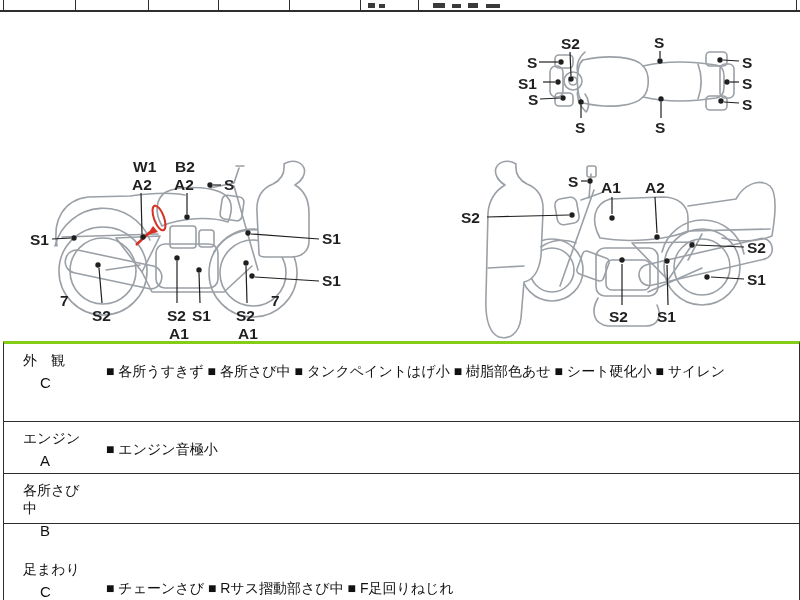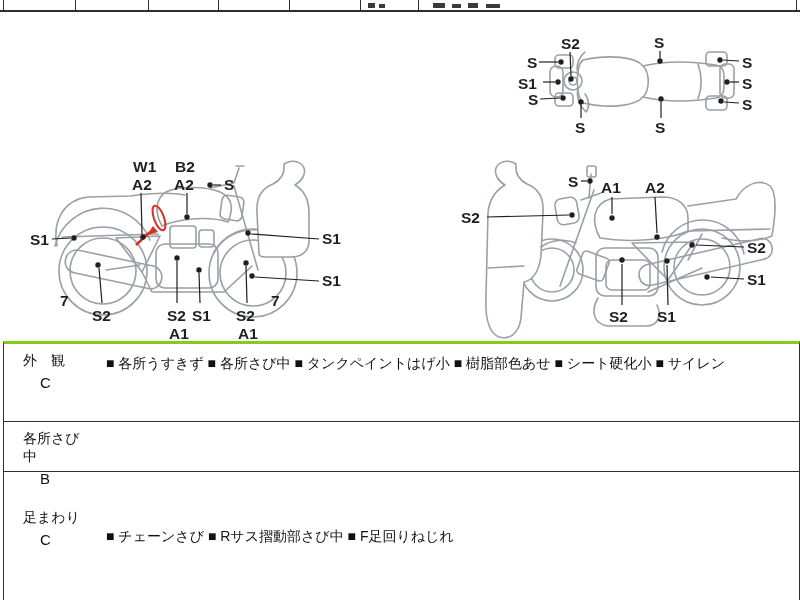--- a/index.html
+++ b/index.html
@@ -19,21 +19,21 @@
   .red-mark{stroke:#d93025;fill:none;}
   
   #cond-table{position:absolute;left:3px;top:341px;width:797px;height:259px;box-sizing:border-box;
               border-top:3px solid #84cc16;border-left:1px solid #2e2e2e;border-right:1px solid #2e2e2e;
               color:#111;}
   .t-row{display:flex;border-bottom:1px solid #2e2e2e;box-sizing:border-box;}
   .t-row.last{border-bottom:none;align-items:flex-end;}
   .t-cat{width:86px;box-sizing:border-box;padding:8px 0 0 19px;font-size:14px;}
   .cat-grade{padding-left:17px;margin-top:4px;font-size:15px;}
   .t-content{flex:1;padding:8px 4px 0 16px;font-size:14px;}
-  .c-line{line-height:23px;white-space:nowrap;}
+  .c-line{line-height:23px;white-space:nowrap;margin-top:8px;}
 </style>
 </head>
 <body>
 
 <div id="screen">
 
   <div id="top-strip">
     <div class="vdiv" style="left:3px"></div>
     <div class="vdiv" style="left:75px"></div>
     <div class="vdiv" style="left:148px"></div>
@@ -238,20 +238,29 @@
     <div class="t-row" style="height:78px">
       <div class="t-cat">
         <div class="cat-label">外　観</div>
         <div class="cat-grade">C</div>
       </div>
       <div class="t-content">
         <div class="c-line">■ 各所うすきず ■ 各所さび中 ■ タンクペイントはげ小 ■ 樹脂部色あせ ■ シート硬化小 ■ サイレン</div>
       </div>
     </div>
 
+    <div class="t-row" style="height:52px">
+      <div class="t-cat">
+        <div class="cat-label">エンジン</div>
+        <div class="cat-grade">A</div>
+      </div>
+      <div class="t-content">
+        <div class="c-line">■ エンジン音極小</div>
+      </div>
+    </div>
 
     <div class="t-row" style="height:50px">
       <div class="t-cat">
         <div class="cat-label">各所さび中</div>
         <div class="cat-grade">B</div>
       </div>
     </div>
 
     <div class="t-row last" style="height:76px">
       <div class="t-cat">

